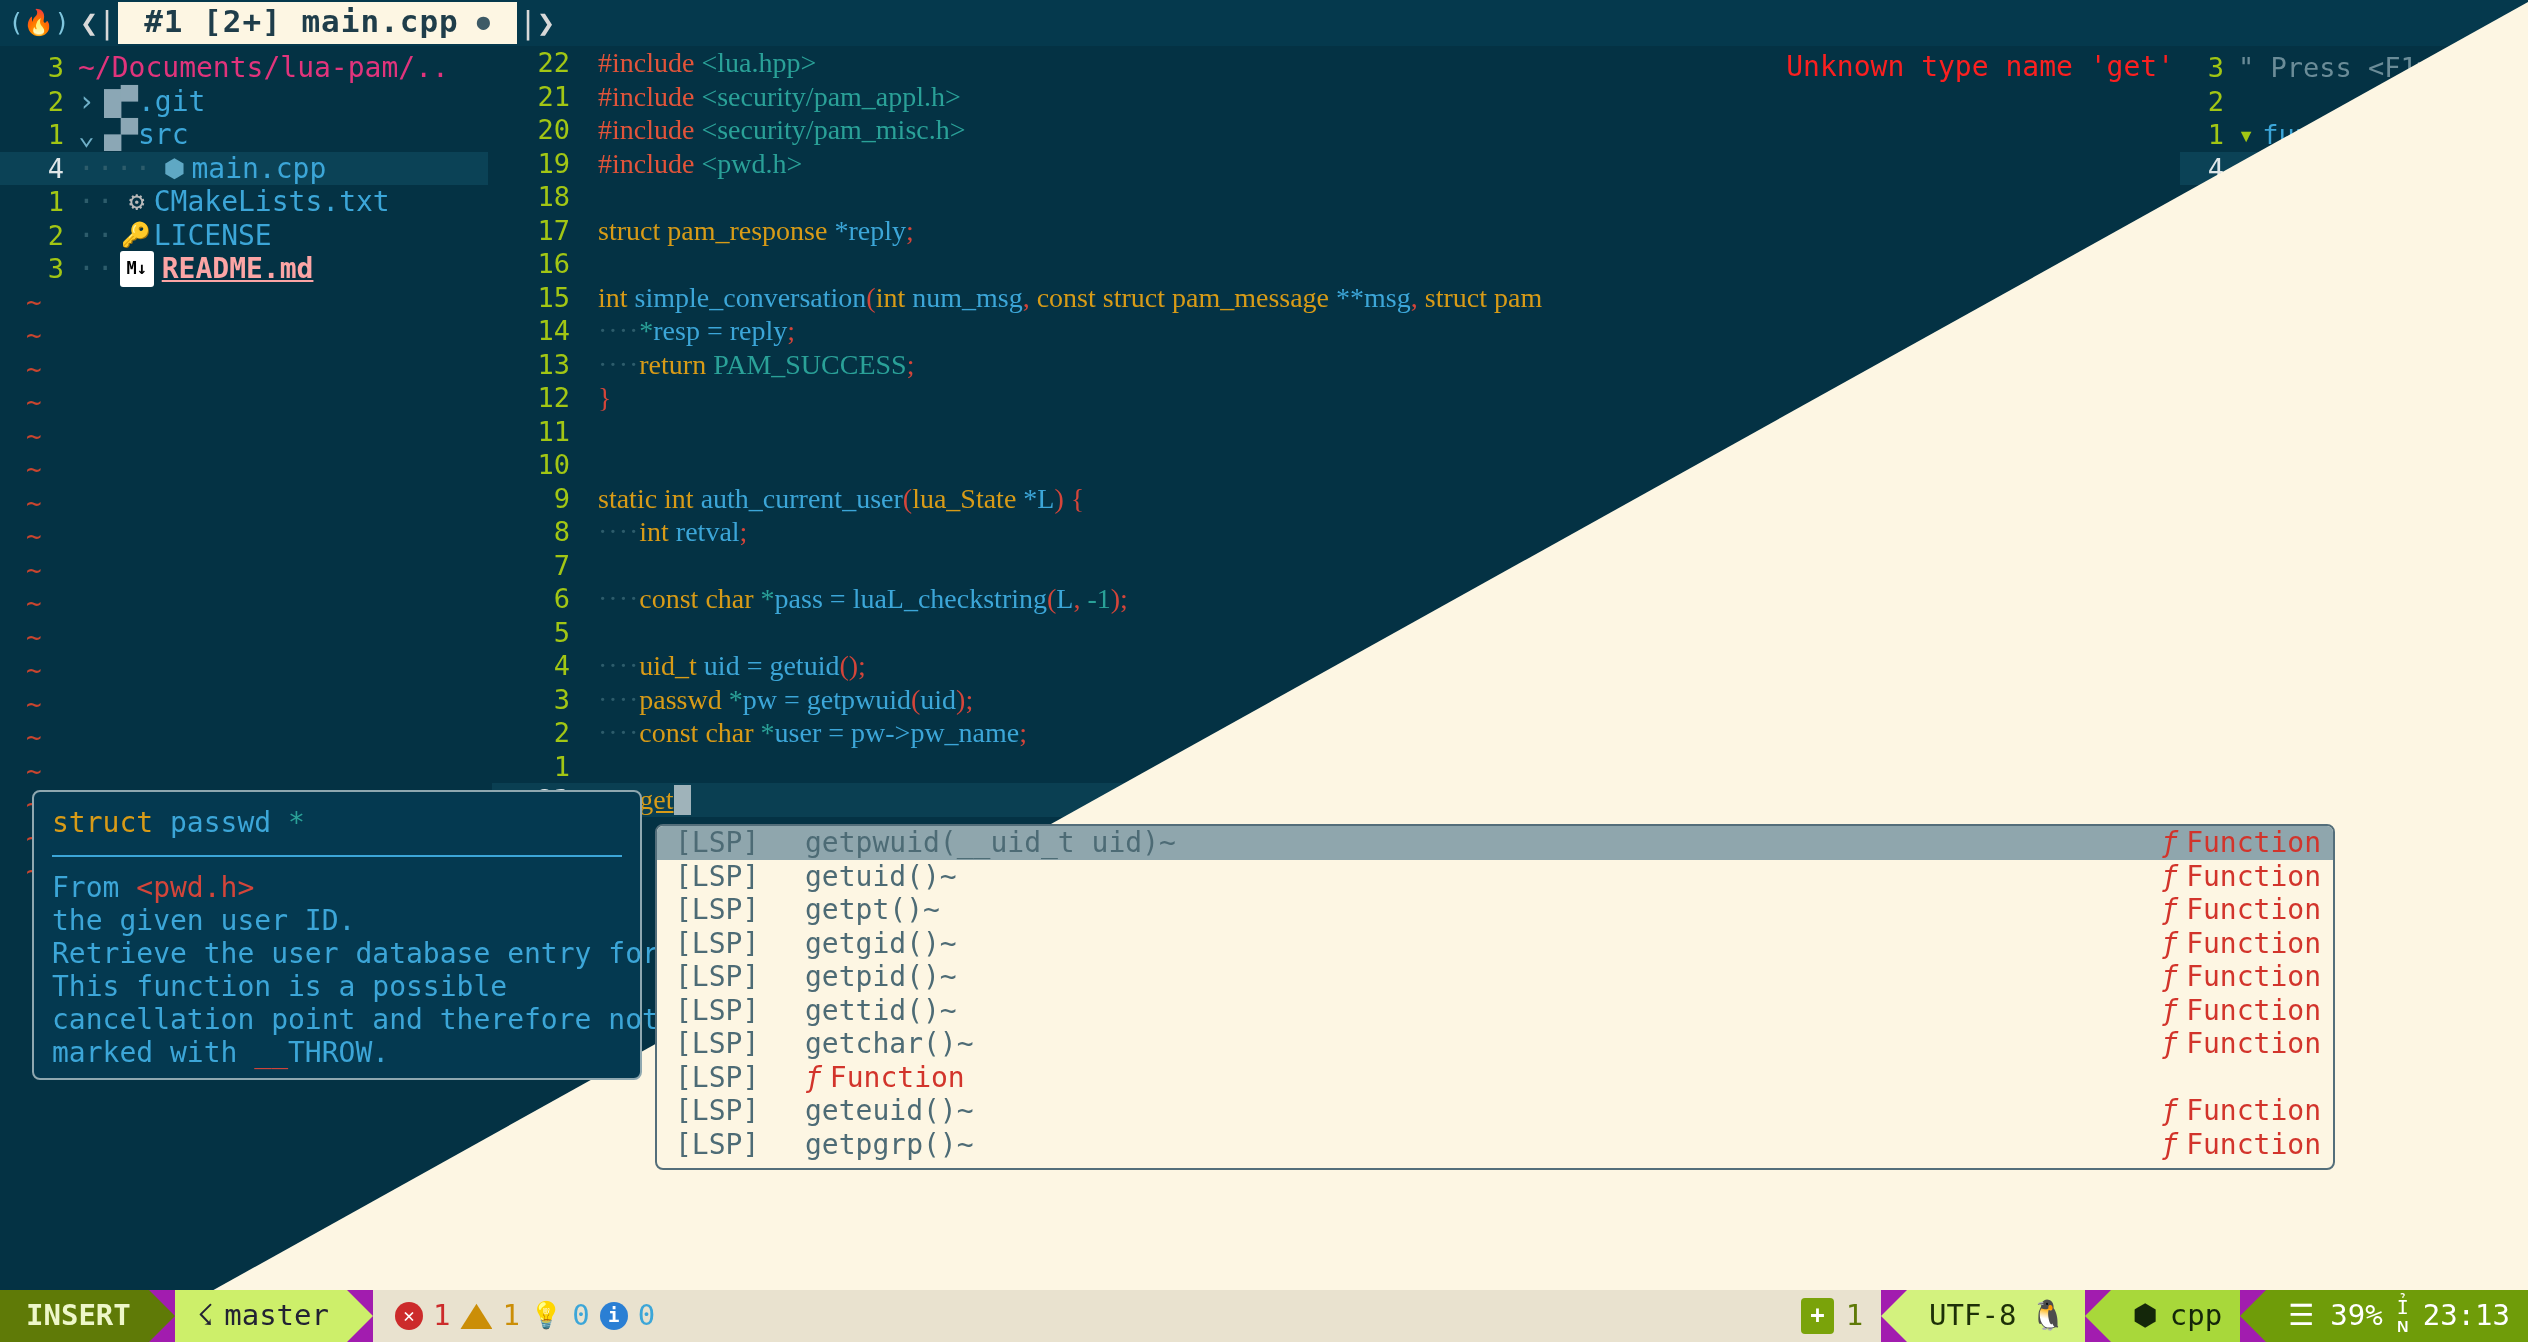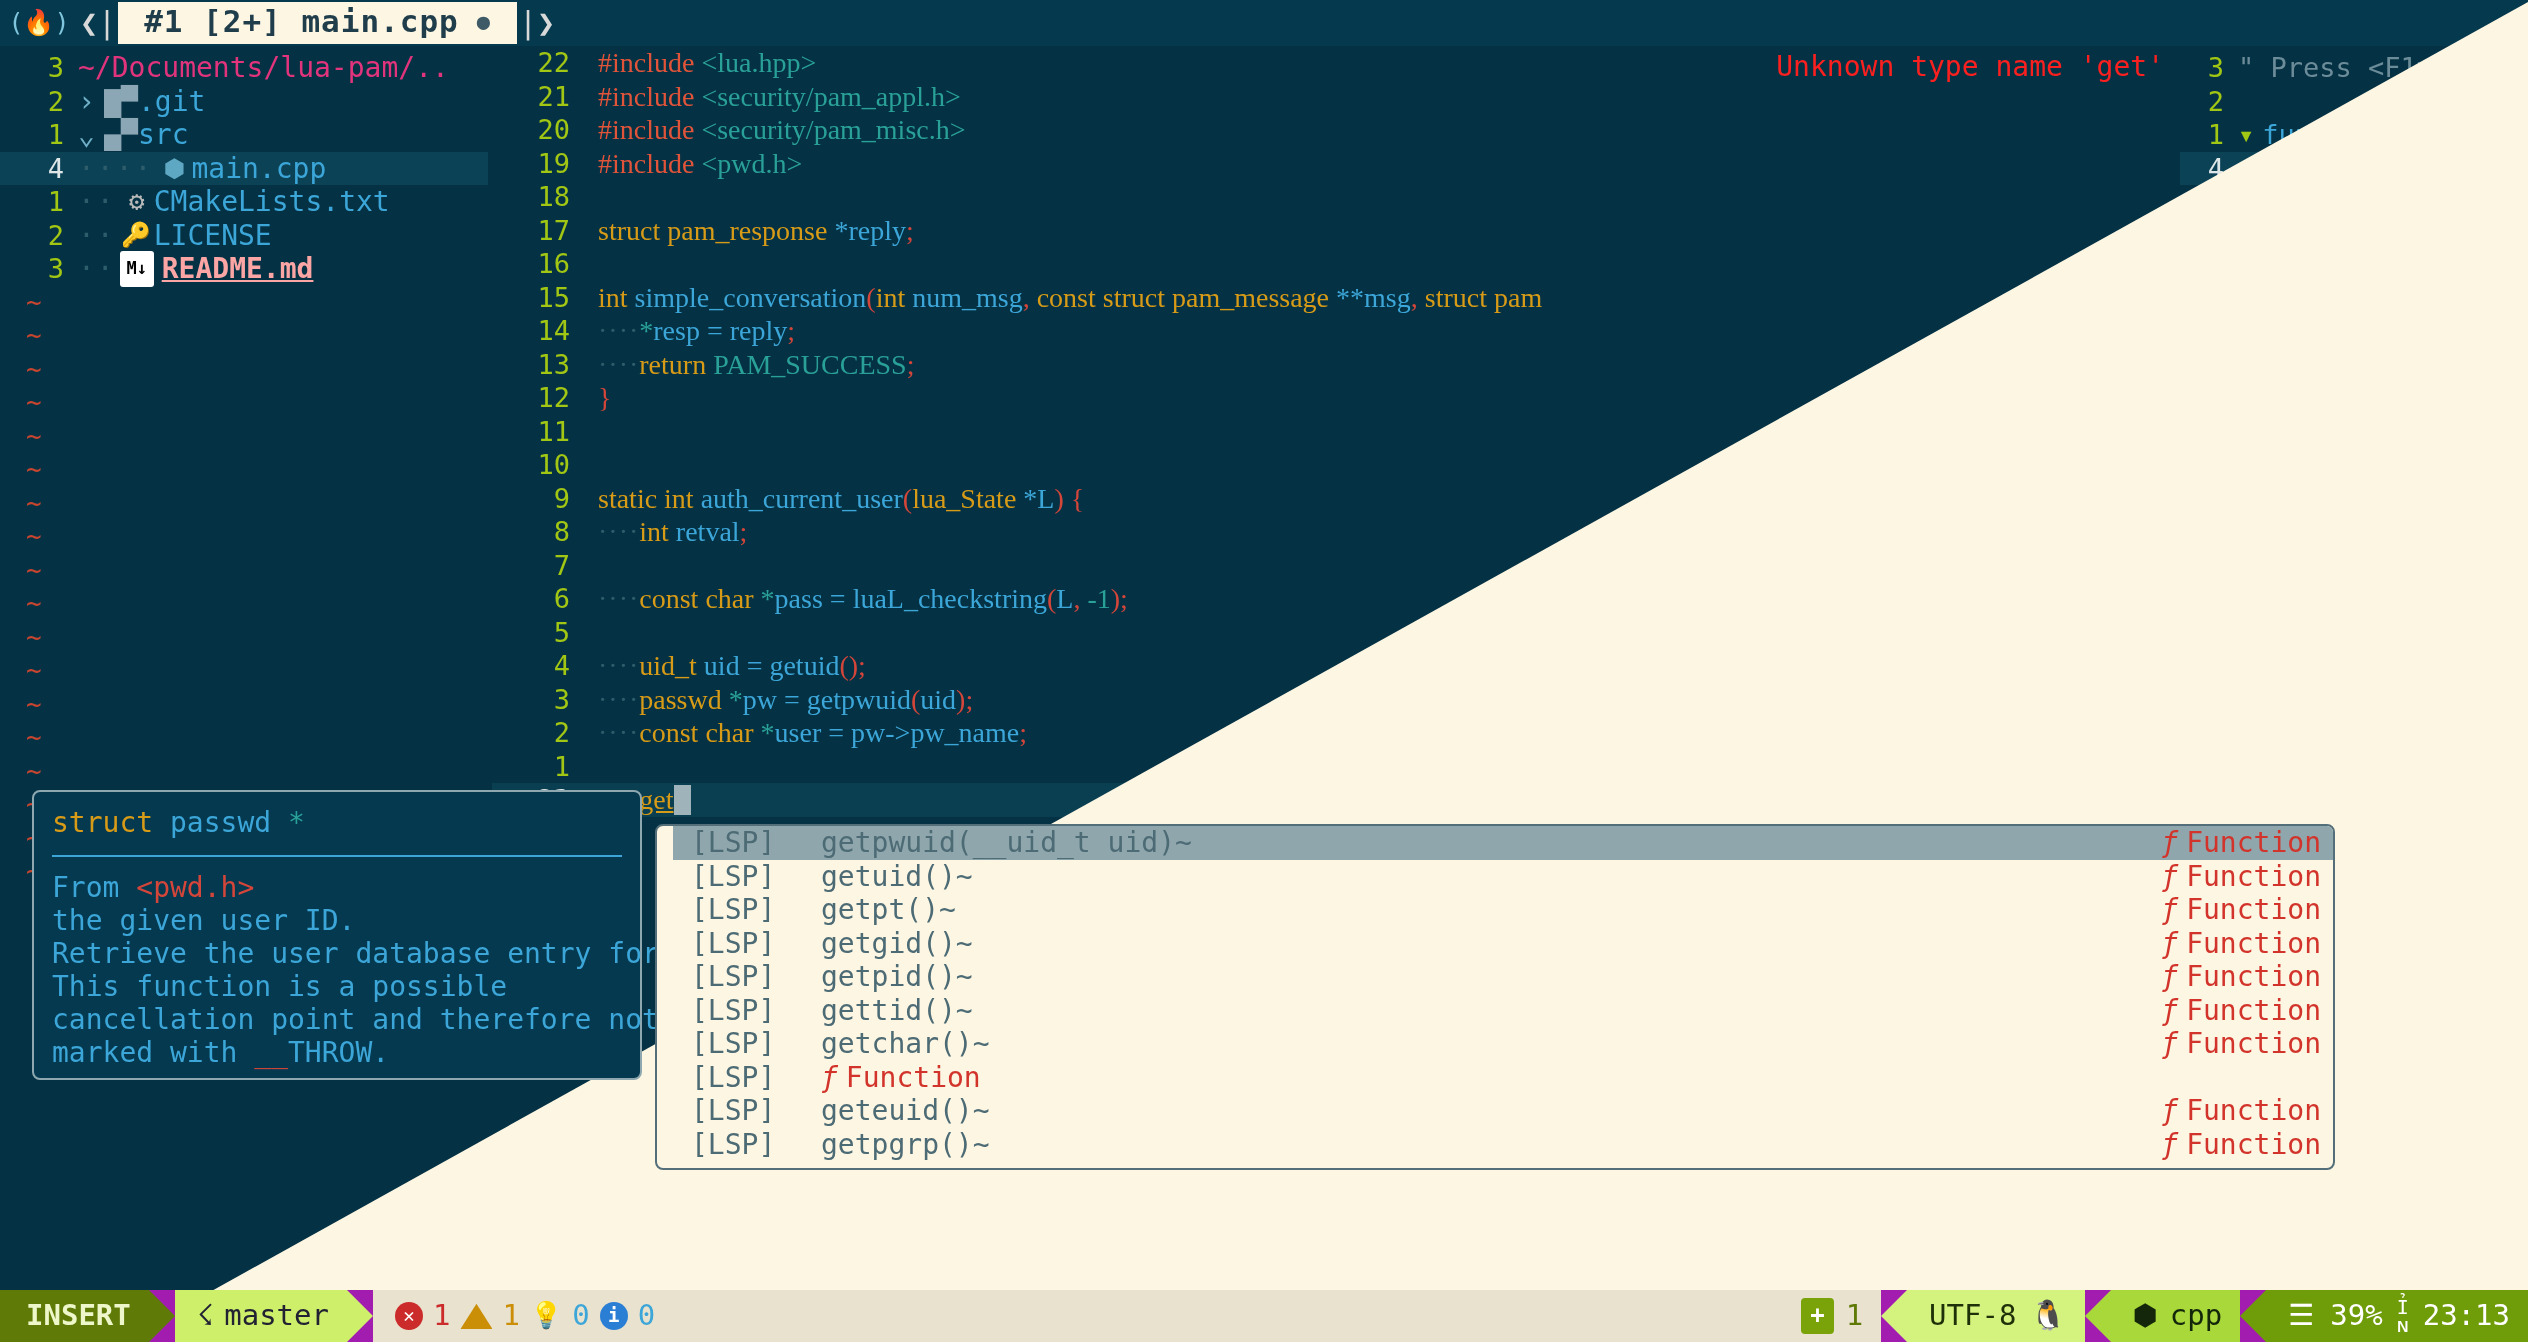--- a/index.html
+++ b/index.html
@@ -70,21 +70,21 @@
 
   .kw{color:#d89b17;}     
   .pp{color:#e2543a;}      
   .str{color:#2aa198;}     
   .fn{color:#3ca6d8;}      
   .op{color:#d4453a;}      
   .var{color:#3ca6d8;}
   .cyan{color:#2aa198;}
 
   #diag{
-    position:absolute; right:16px; top:4px; color:#fb2020; font-size:28px; z-index:40;
+    position:absolute; right:6px; top:4px; color:#fb2020; font-size:28px; z-index:40;
   }
   .cursor-line{background:#0a3f52;}
   .blockcursor{background:#9fb3ba;color:#043244;display:inline-block;width:17px;height:30px;vertical-align:-6px;}
 
   
   #tagbar{
     position:absolute; right:0; top:46px; width:348px; bottom:60px;
     background:#043244; z-index:28; overflow:hidden; padding-top:5px;
   }
   .grow{height:33.5px;display:flex;align-items:center;white-space:nowrap;font-size:27px;}
@@ -109,21 +109,21 @@
   #hover hr{border:none;border-top:2px solid #3ca6d8;margin:16px 0 14px;}
 
   
   #cmp{
     position:absolute; left:655px; top:824px; width:1680px; height:346px;
     background:#fdf6e3; border:2px solid #546e7a; border-radius:8px;
     z-index:720; overflow:hidden;
   }
   .cmprow{
     height:33.5px;display:flex;align-items:center;font-size:28px;
-    padding:0 12px 0 18px; color:#4d6b75;margin-left:16px;
+    padding:0 12px 0 18px; color:#4d6b75;
   }
   .cmprow.sel{background:#8fa6ad;}
   .cmp-src{width:130px;flex:none;}
   .cmp-lbl{flex:1;}
   .cmp-kind{color:#d2342b;white-space:nowrap;}
   .cmp-kind .f{font-style:italic;padding-right:8px;}
 
   
   #status{
     position:absolute;left:0;right:0;bottom:0;height:52px;

